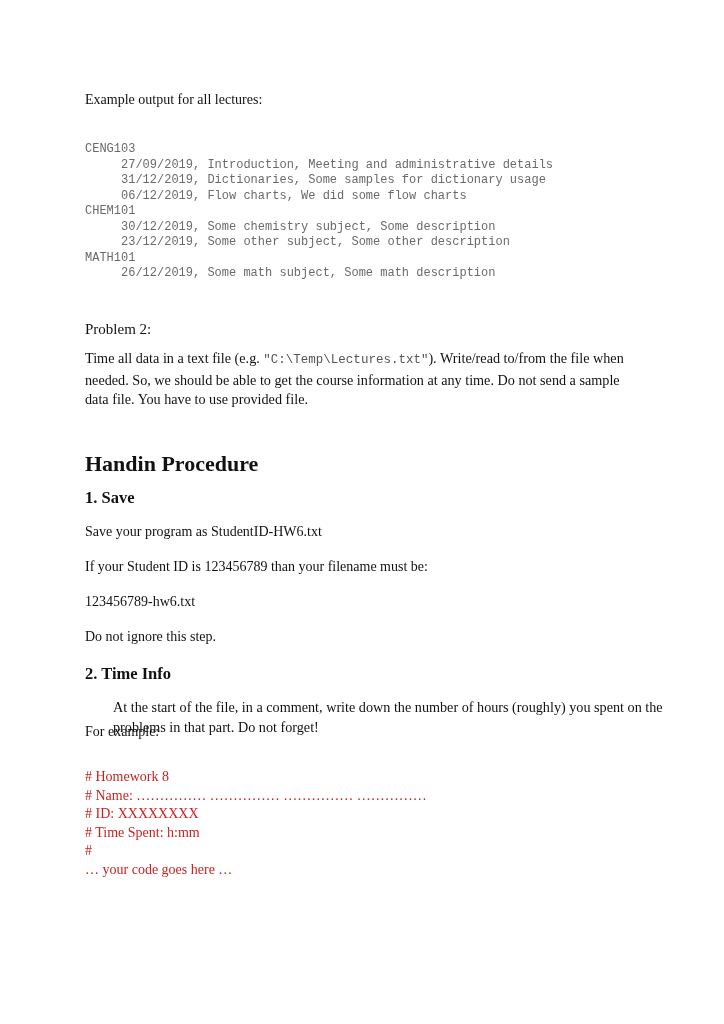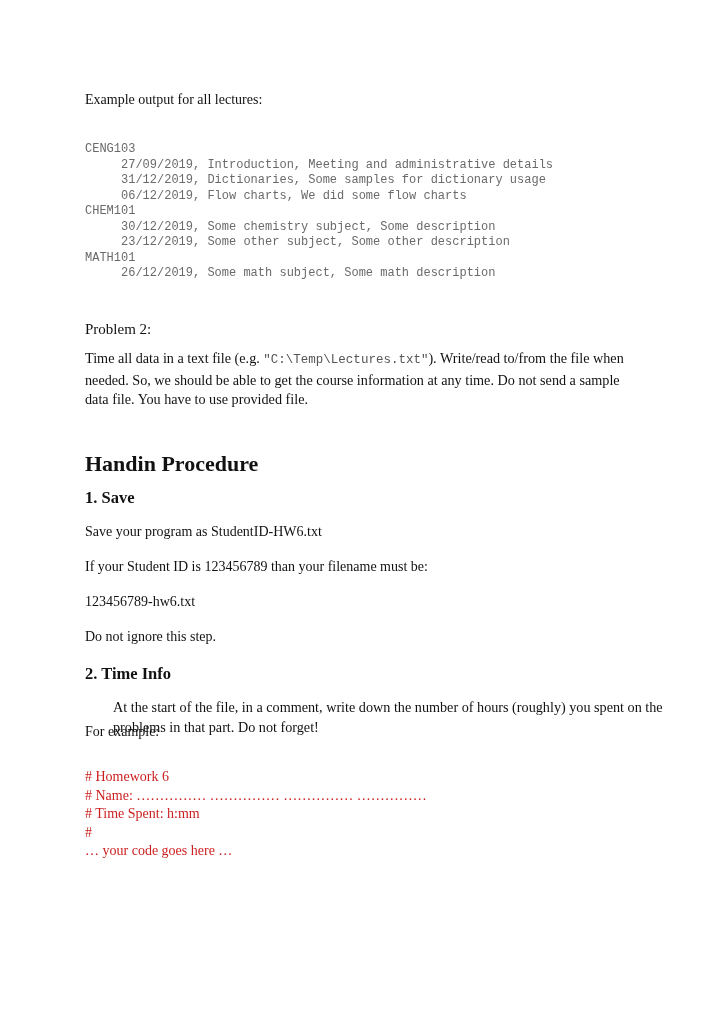--- a/index.html
+++ b/index.html
@@ -103,20 +103,21 @@
   <div class="abs text" style="top:594px;">123456789-hw6.txt</div>
   <div class="abs text" style="top:629px;">Do not ignore this step.</div>
 
   <div class="abs h2" style="top:664px;">2. Time Info</div>
 
   <div class="abs para" style="top:698px;margin-left:28px;">At the start of the file, in a comment, write down the number of hours (roughly) you spent on the problems in that part. Do not forget!</div>
 
   <div class="abs text" style="top:724px;">For example:</div>
 
   <div class="abs red" style="top:768px;">
-    <div># Homework 6</div>
+    <div># Homework 8</div>
     <div># Name: …………… …………… …………… ……………</div>
+    <div># ID: XXXXXXXX</div>
     <div># Time Spent: h:mm</div>
     <div>#</div>
     <div>… your code goes here …</div>
   </div>
 
 </div>
 
 </body></html>

